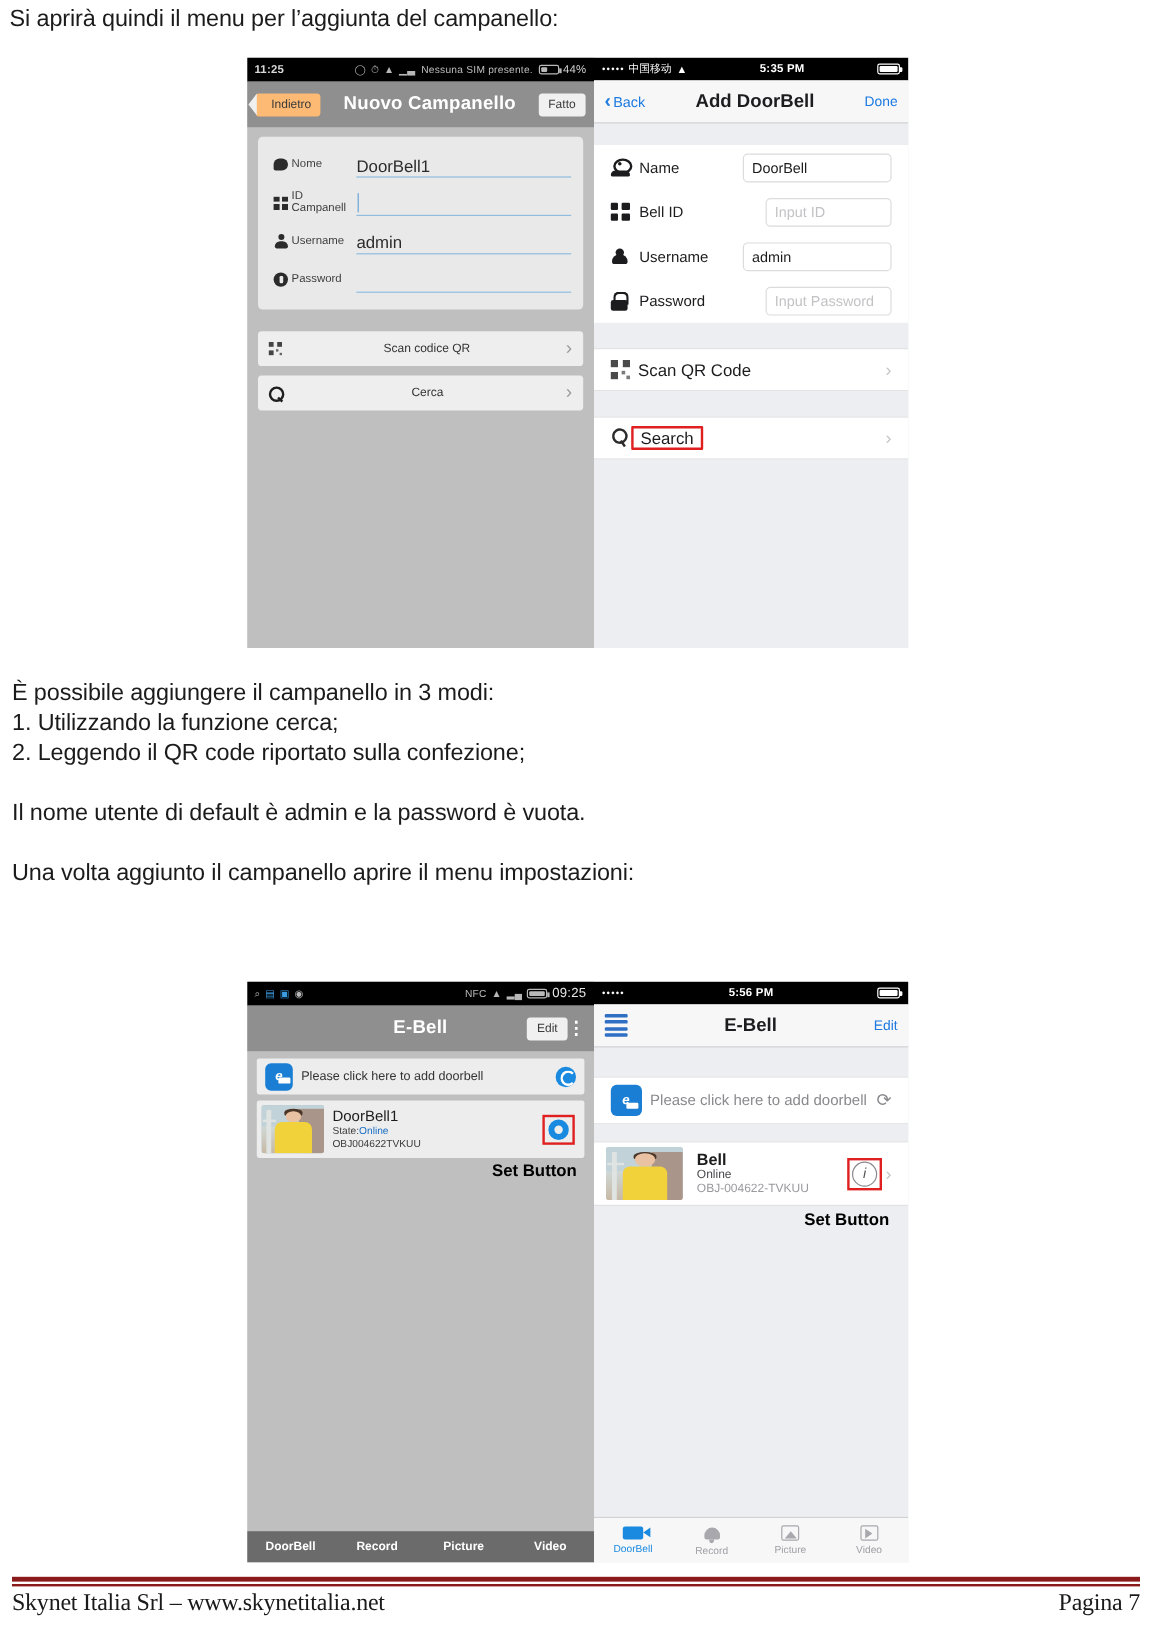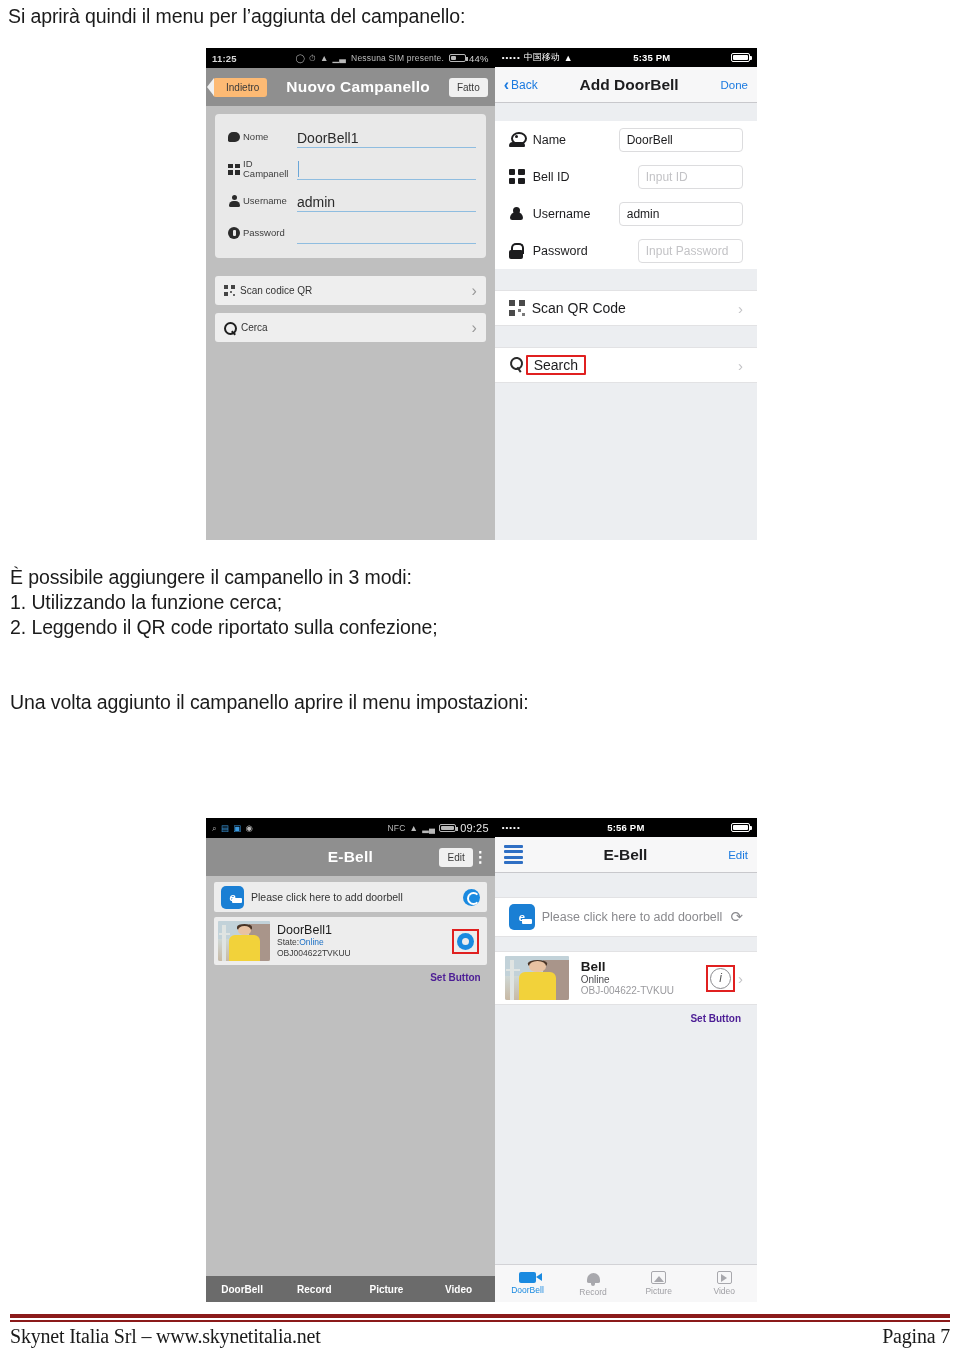--- a/index.html
+++ b/index.html
@@ -90,21 +90,21 @@
     position:relative;
   }
   .a-fld span { font-size:14px; color:#2b2b2b; line-height:15px; }
   .a-fld.caret::before{
     content:""; position:absolute; left:1px; bottom:2px; width:1.4px; height:16px; background:#6aa6d8;
   }
 
   .a-actions { padding:18px 9px 0; }
   .a-action {
     background:#eeeeee; border-radius:3px; height:29px; margin-bottom:8px;
-    display:flex; align-items:center; padding:0 9px;
+    display:flex; align-items:center; padding:0 9px;text-align:center;
   }
   .a-action .txt { font-size:10px; color:#333; margin-left:5px; flex:1; }
   .chev { color:#9a9a9a; font-size:16px; line-height:1; font-weight:300; }
 
   
   .ic-chat { width:12px; height:10px; background:#2b2b2b; border-radius:50% 50% 50% 2px/60% 60% 60% 2px; }
   .ic-grid { width:12px; height:11px; display:grid; grid-template-columns:1fr 1fr; grid-template-rows:1fr 1fr; gap:2px; }
   .ic-grid i { background:#2b2b2b; display:block; }
   .ic-user { width:11px; height:12px; position:relative; }
   .ic-user::before{content:"";position:absolute;left:3px;top:0;width:5px;height:5px;border-radius:50%;background:#2b2b2b;}
@@ -212,21 +212,21 @@
   .dev-state { font-size:8.5px; color:#3b3b3b; line-height:11px; }
   .dev-state b { color:#1a6fc4; font-weight:normal; }
   .dev-id { font-size:8.5px; color:#3b3b3b; line-height:11px; }
   .gear-wrap { display:flex; align-items:center; padding-right:4px; }
   .gear-box { border:2px solid #e02020; padding:2px 3px; display:flex; }
   .gear {
     width:17px; height:17px; border-radius:50%;
     background:#1a8ae0; position:relative;
   }
   .gear::after{content:"";position:absolute;left:5px;top:5px;width:7px;height:7px;border-radius:50%;background:#ededed;}
-  .set-btn-lbl { color:#4c1d95; font-size:10px; font-weight:bold; }
+  .set-btn-lbl { color:#000000; font-size:14px; font-weight:bold; }
 
   .a-tabbar {
     position:absolute; bottom:0; left:0; right:0; height:26px; background:#6b6b6b;
     display:flex; align-items:center;
   }
   .a-tabbar span { flex:1; text-align:center; color:#fff; font-size:10px; font-weight:bold; }
 
   .i-tabbar {
     position:absolute; bottom:0; left:0; right:0; height:38px; background:#f7f7f8;
     border-top:1px solid #d2d2d6; display:flex; align-items:center;
@@ -443,20 +443,21 @@
     </div>
 
   </div>
 </div>
 
 <div id="mid-block">
   <div class="doc-line">È possibile aggiungere il campanello in 3 modi:</div>
   <div class="doc-line">1. Utilizzando la funzione cerca;</div>
   <div class="doc-line">2. Leggendo il QR code riportato sulla confezione;</div>
   <div class="gap-line"></div>
+  <div class="doc-line">Il nome utente di default è admin e la password è vuota.</div>
   <div class="gap-line"></div>
   <div class="doc-line">Una volta aggiunto il campanello aprire il menu impostazioni:</div>
 </div>
 
 <div class="shot-block" id="shot-bottom">
 
   <div class="phone phone-android">
 
     <div class="a-status">
       <span class="sysicons">

